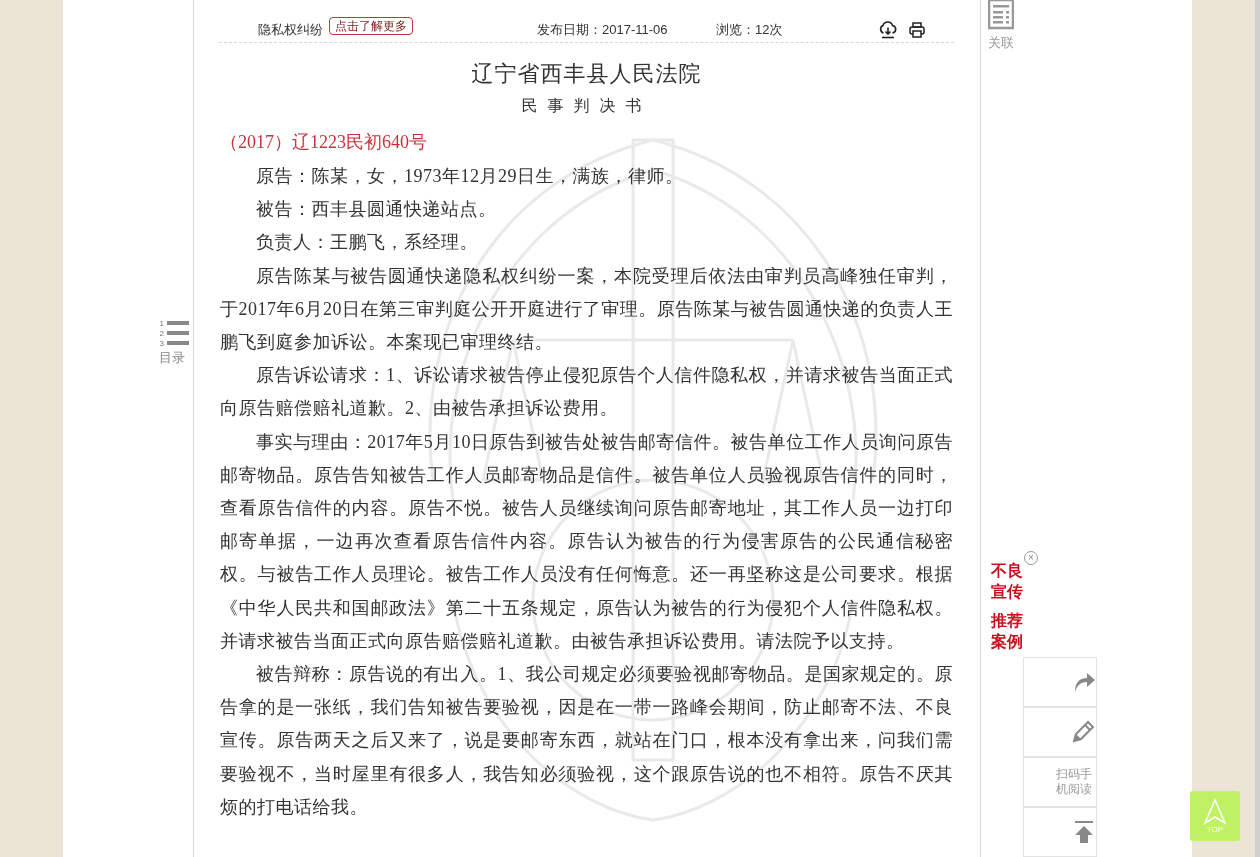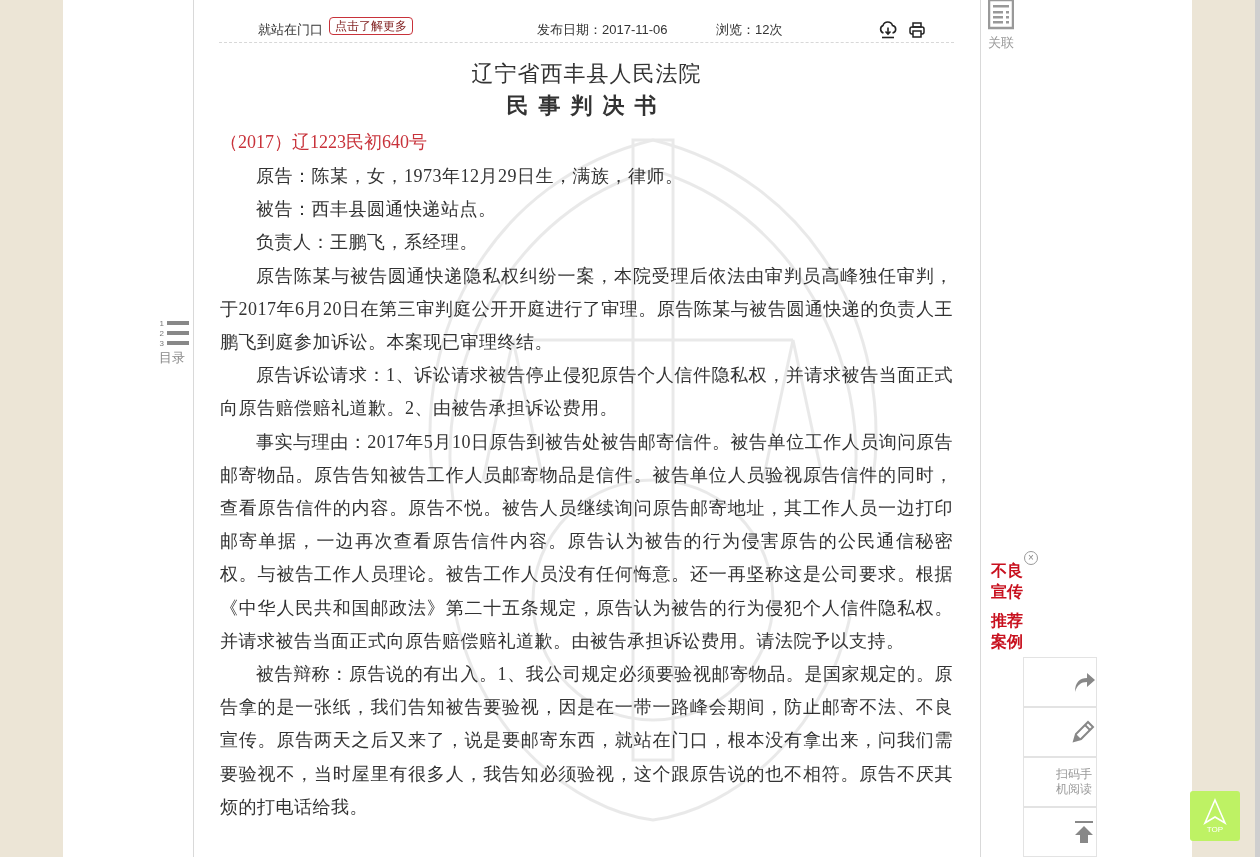--- a/index.html
+++ b/index.html
@@ -33,21 +33,21 @@
     padding:0 5px; border:1px solid #c8323a; border-radius:4px; color:#7f1d1d; font-size:12px;
     cursor:pointer;
   }
   .pub-date { position:absolute; left:318px; top:7px; }
   .views { position:absolute; left:497px; top:7px; }
   .dl-icon { position:absolute; left:660px; top:7px; width:18px; height:18px; cursor:pointer; }
   .print-icon { position:absolute; left:689px; top:7px; width:18px; height:18px; cursor:pointer; }
 
   .doc { position:absolute; left:157px; top:58px; width:733px; color:#333; }
   .court { text-align:center; font-family:"Liberation Sans","DejaVu Sans",sans-serif; font-size:22px; letter-spacing:1px; height:32px; line-height:32px; }
-  .doctype { text-align:center; font-family:"Liberation Sans","DejaVu Sans",sans-serif; font-size:22px; letter-spacing:10px; height:32px; line-height:32px;font-weight:bold; }
+  .doctype { text-align:center; font-family:"Liberation Sans","DejaVu Sans",sans-serif; font-size:16px; letter-spacing:10px; height:32px; line-height:32px; }
   .caseno { text-align:left; color:#c8323a; font-size:18px; height:36px; line-height:36px; margin-top:2px; }
   .para { font-size:18px; line-height:33.2px; text-indent:2em; text-align:justify; margin:0; letter-spacing:0.5px; }
 
   .watermark { position:absolute; left:330px; top:80px; width:520px; height:780px; opacity:0.12; pointer-events:none; }
 
   .related { position:absolute; left:924px; top:0; width:28px; text-align:center; cursor:pointer; }
   .related-icon { width:26px; height:30px; margin:0 auto; }
   .related-label { font-family:"Liberation Sans",sans-serif; font-size:13px; color:#999; margin-top:0; }
 
   .side-panel { position:absolute; left:920px; top:550px; width:76px; font-family:"Liberation Sans",sans-serif; }
@@ -90,21 +90,21 @@
         </div>
       <div class="toc-row">
           <span class="toc-num">3</span>
           <span class="toc-bar"></span>
         </div>
     </div>
     <div class="toc-label">目录</div>
   </div>
 
   <div class="topbar">
-    <span class="case-type">就站在门口</span>
+    <span class="case-type">隐私权纠纷</span>
     <span class="learn-more">点击了解更多</span>
     <span class="pub-date">发布日期：2017-11-06</span>
     <span class="views">浏览：12次</span>
     <svg class="dl-icon" viewBox="0 0 18 18">
       <path d="M4.5 12 A4 4 0 0 1 4 4.5 A5 5 0 0 1 13.5 4.5 A3.8 3.8 0 0 1 13.5 12" fill="none" stroke="#222" stroke-width="1.6"></path>
       <path d="M9 6.5 V13 M6.5 10.5 L9 13 L11.5 10.5" fill="none" stroke="#222" stroke-width="1.6"></path>
       <path d="M3 16.5 H15" stroke="#222" stroke-width="1.6"></path>
     </svg>
     <svg class="print-icon" viewBox="0 0 18 18">
       <rect x="5" y="2" width="8" height="4" fill="none" stroke="#222" stroke-width="1.5"></rect>

